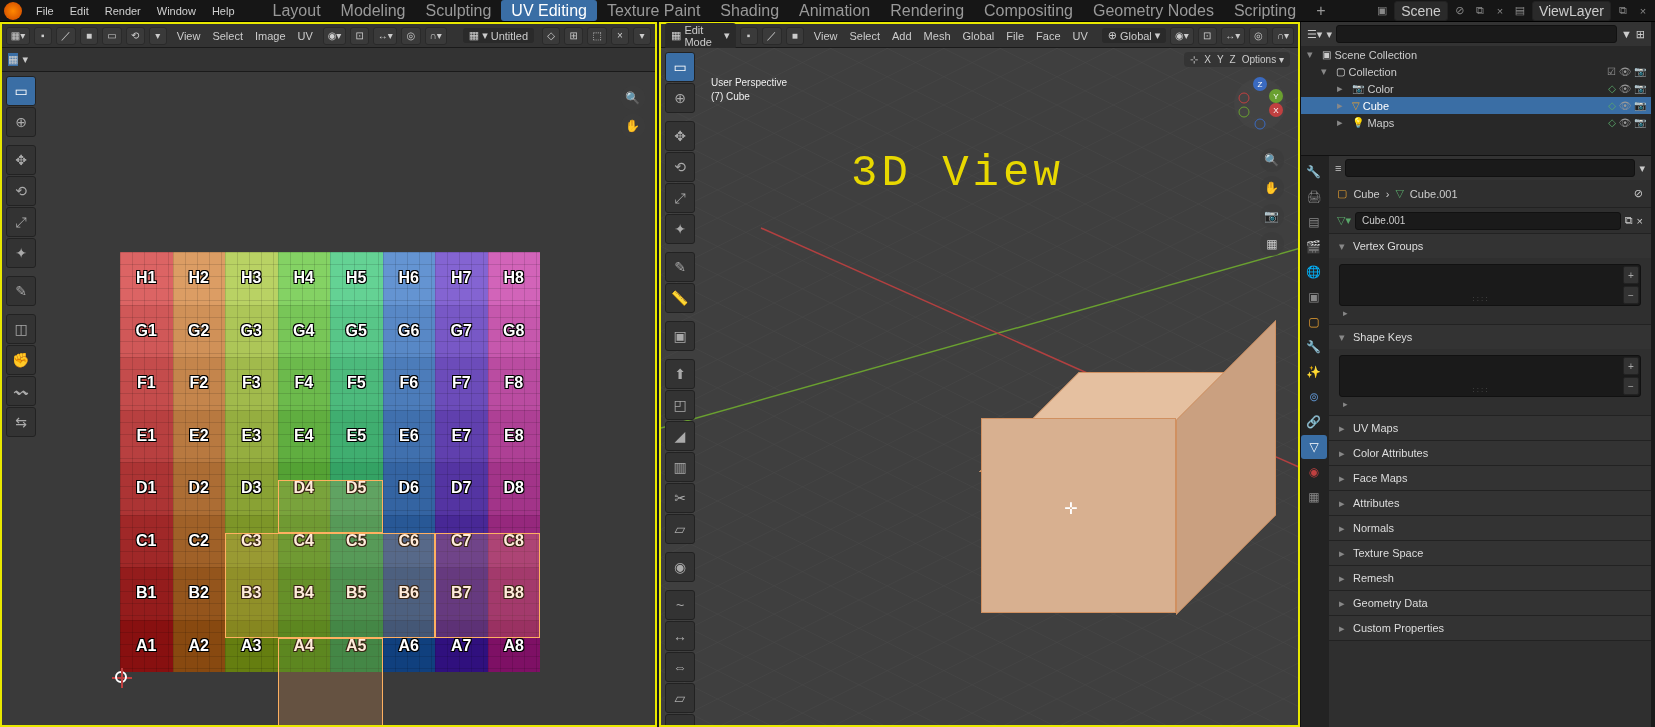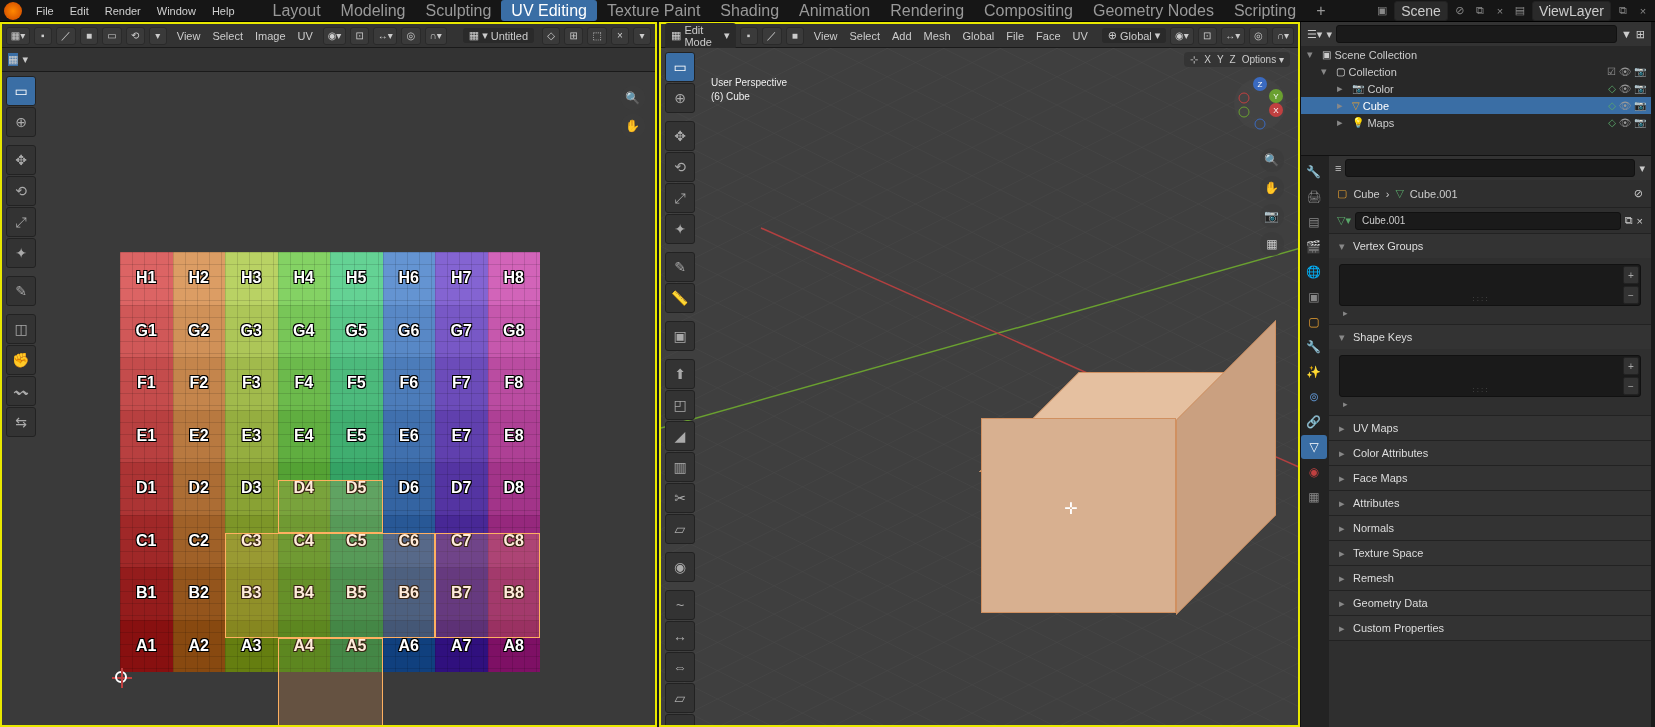--- a/index.html
+++ b/index.html
@@ -319,22 +319,23 @@
         <div class="tool">◉</div>
         <div class="gap"></div>
         <div class="tool">~</div>
         <div class="tool">↔</div>
         <div class="tool">⇔</div>
         <div class="tool">▱</div>
         <div class="tool">✂</div>
       </div>
       <div class="info-overlay">
         <div>User Perspective</div>
-        <div>(6) Cube</div>
-      </div>
+        <div>(7) Cube</div>
+      </div>
+      <div class="big-label" style="left:190px; top:100px;">3D View</div>
       <div class="cube" style="left:310px; top:370px; transform:none;">
         <div class="face top"></div>
         <div class="face front"></div>
         <div class="face side"></div>
         <div class="cursor3d" style="left:100px;top:90px;">✛</div>
       </div>
       <div class="navball">
         <svg class="nav" viewBox="0 0 56 56">
           <circle cx="28" cy="28" r="26" fill="rgba(70,70,70,.6)"></circle>
           <circle cx="44" cy="34" r="7" fill="#c04040"></circle>

